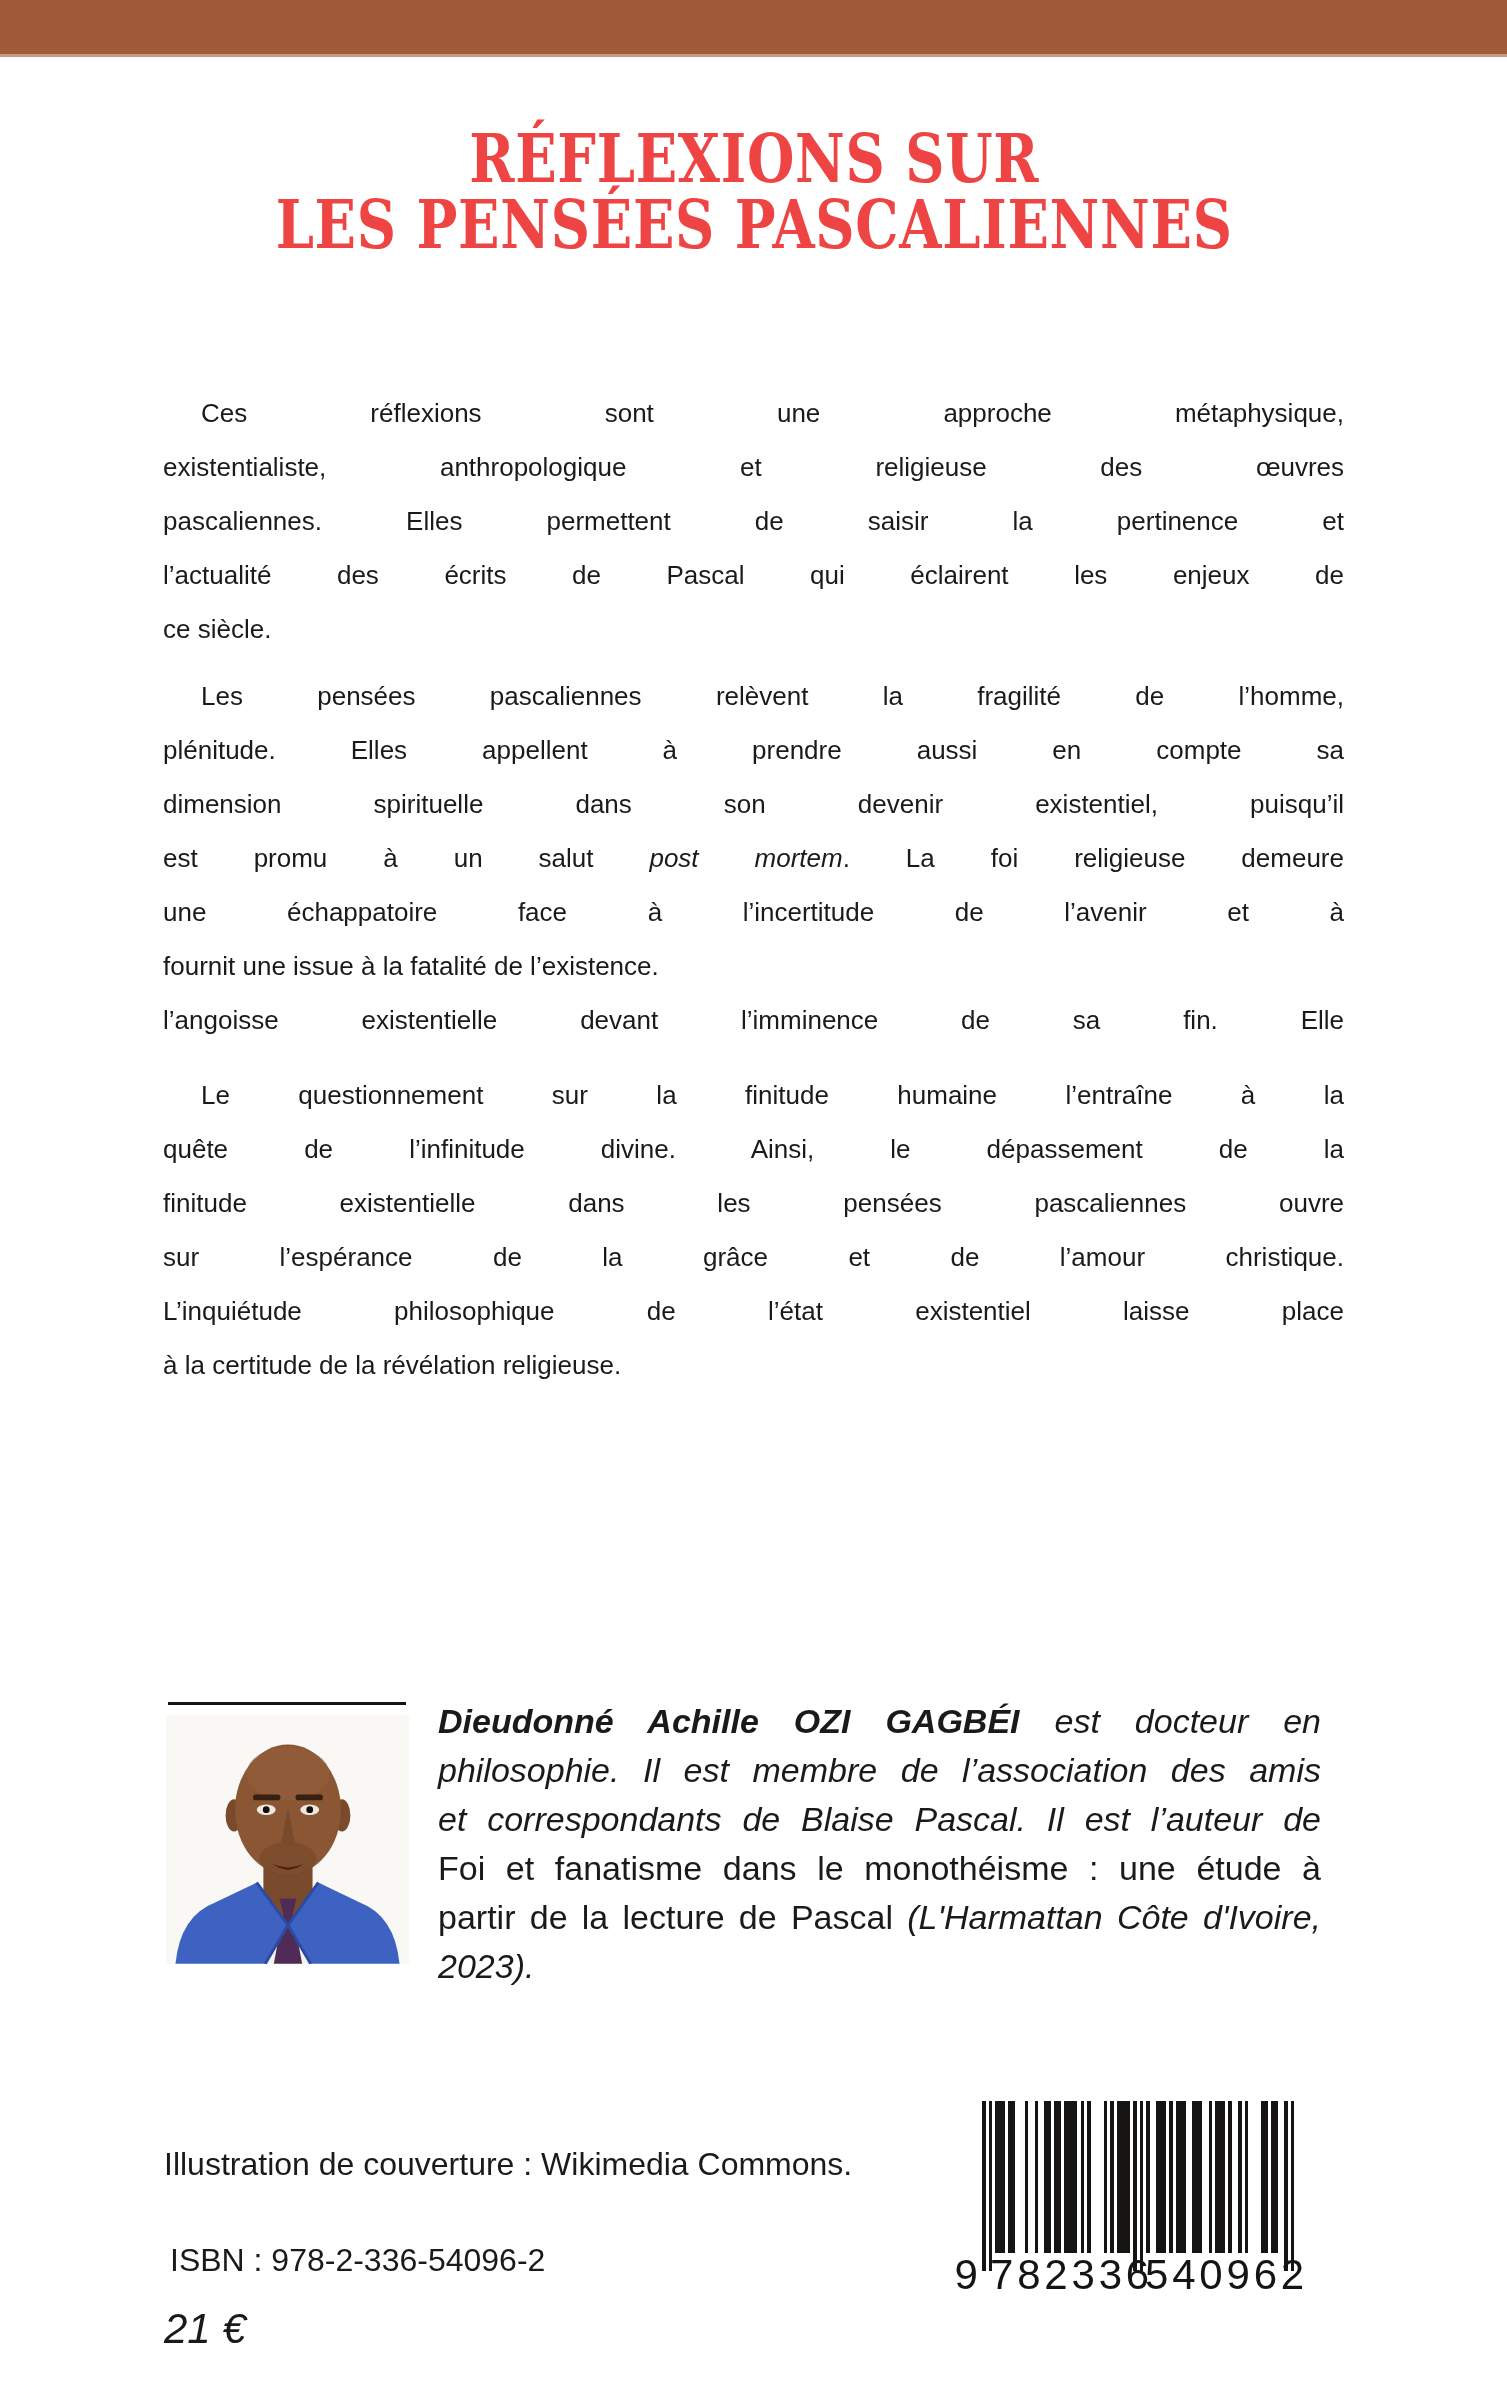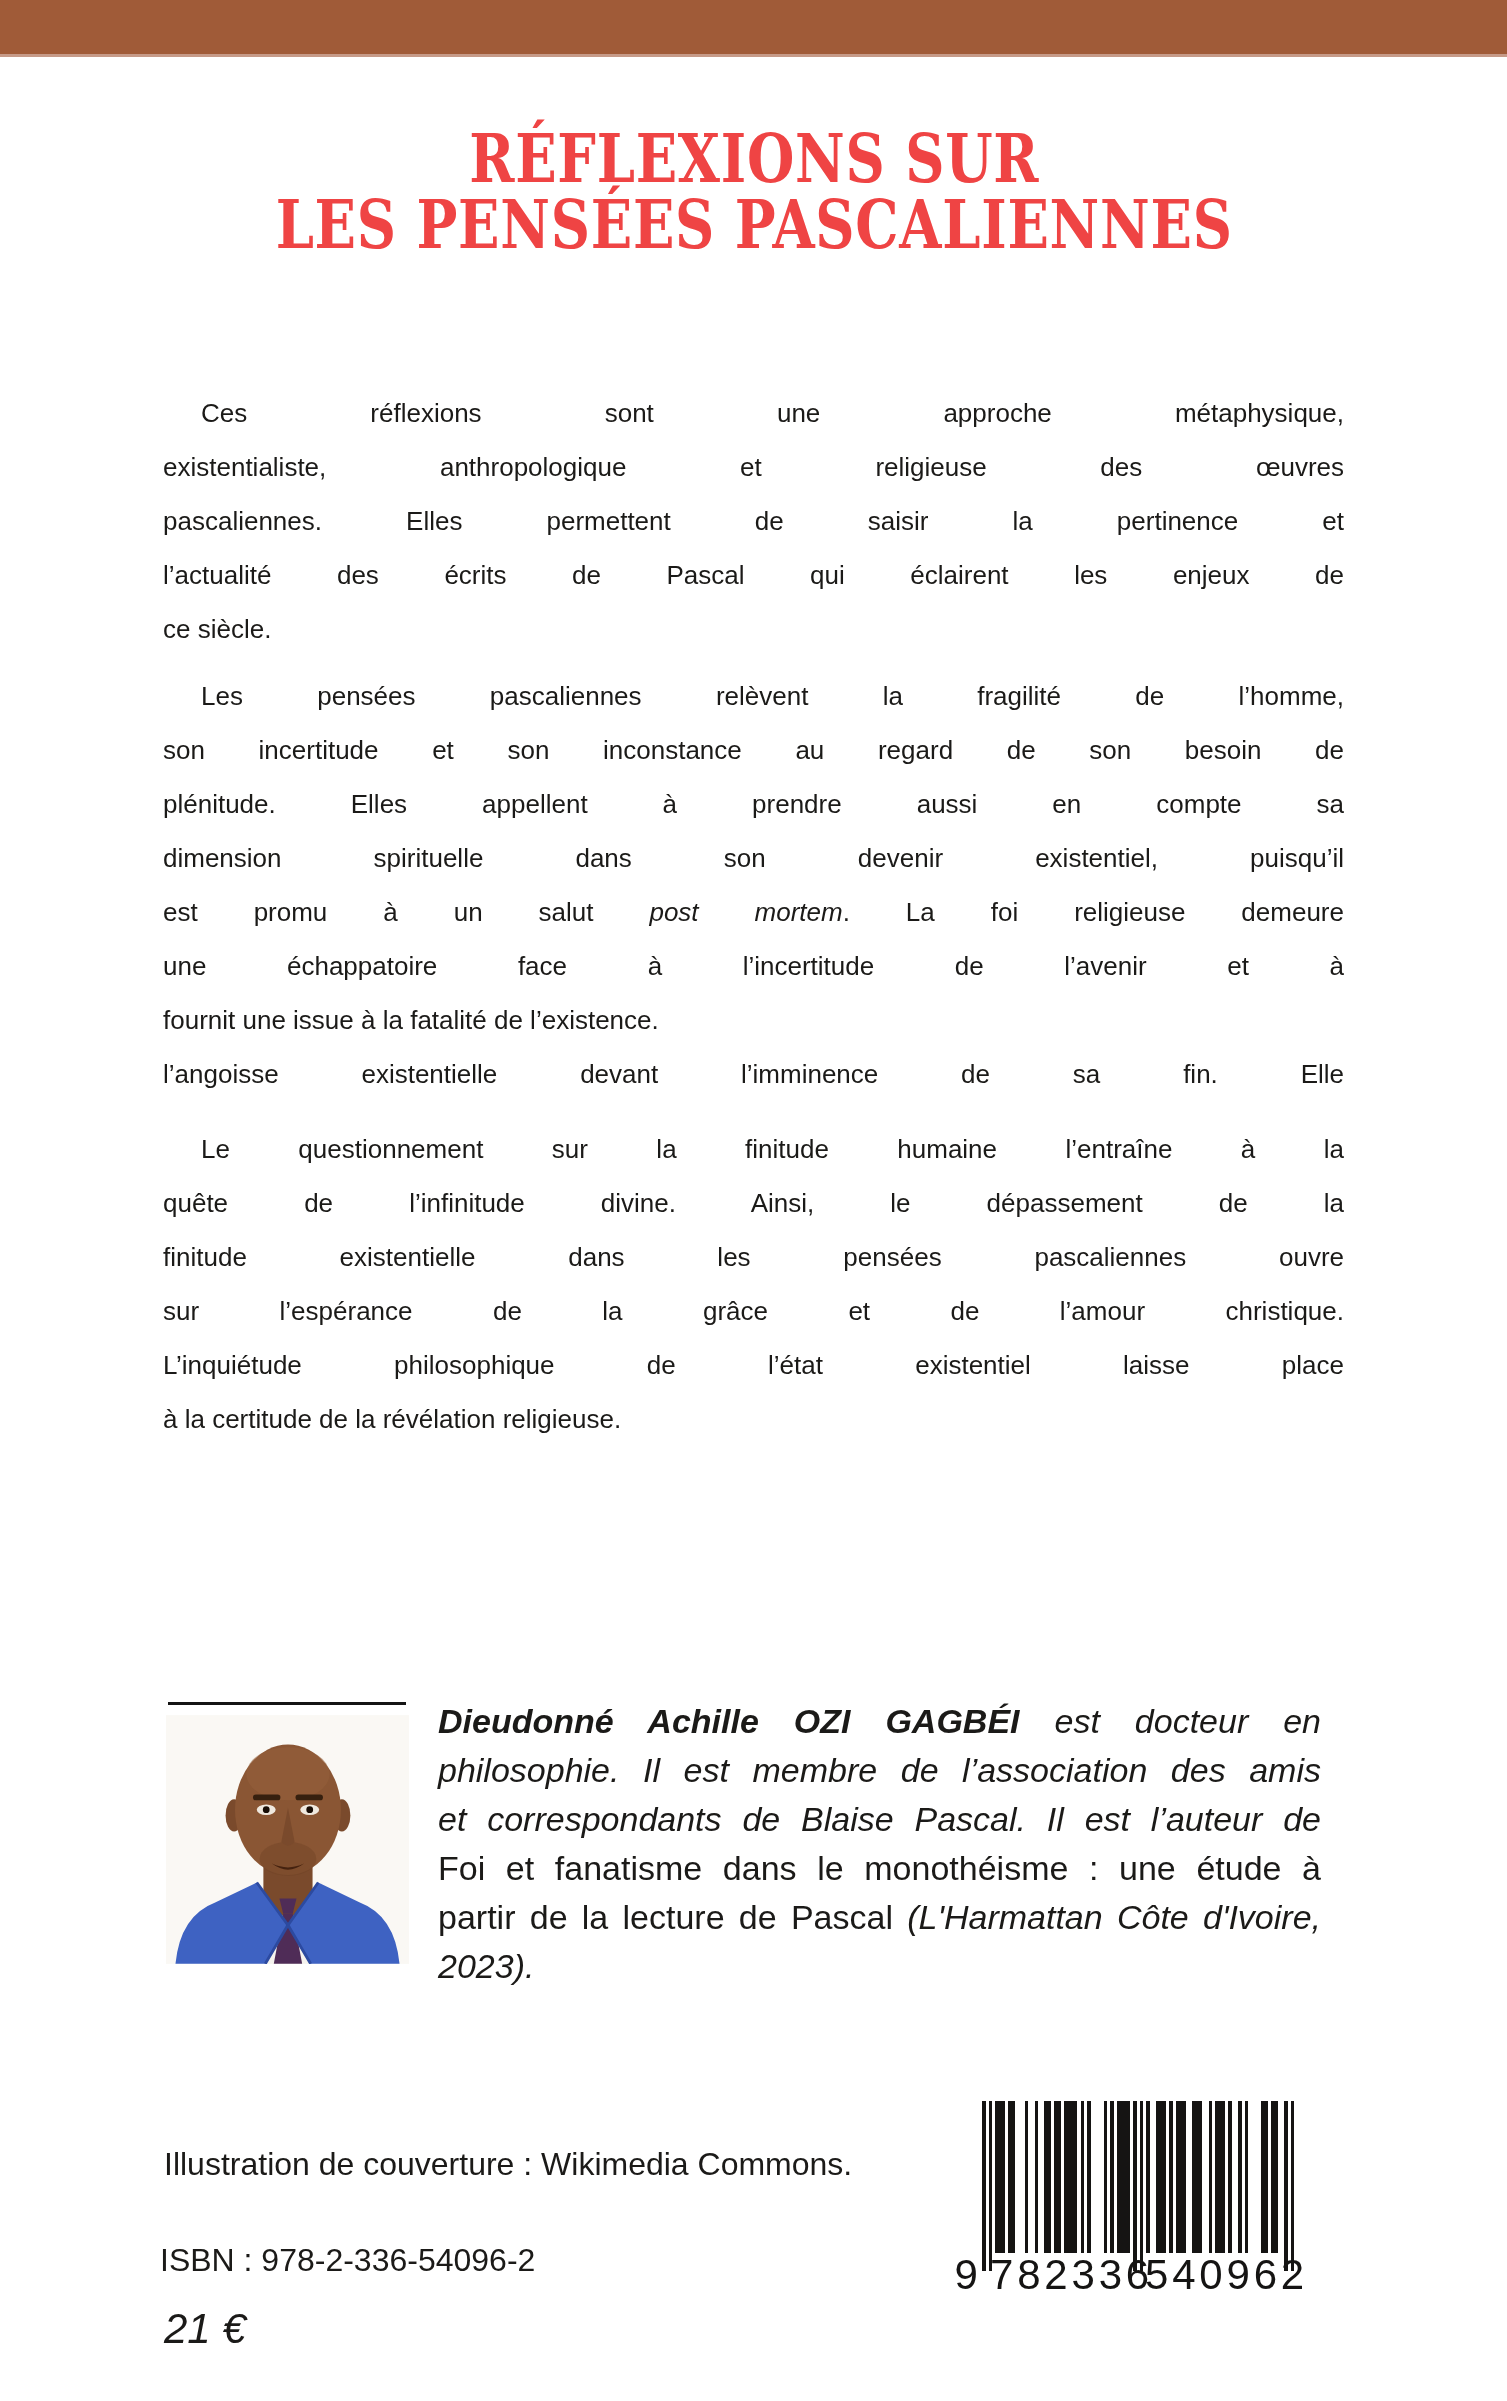--- a/index.html
+++ b/index.html
@@ -45,21 +45,21 @@
   .bio-rule{position:absolute;left:168px;top:1702px;width:238px;height:2.8px;background:#141414;}
   .photo{position:absolute;left:166px;top:1715px;width:243px;height:249px;}
   .photo svg{display:block;width:100%;height:100%;}
   .bio{
     position:absolute;left:438px;top:1697px;width:883px;
     font-size:34px;line-height:49px;
   }
   .bio .tline{min-height:49px;font-style:italic;}
   
   .credit{position:absolute;left:164px;top:2143px;font-size:32px;line-height:42px;}
-  .isbn{position:absolute;left:160px;top:2239px;font-size:32px;line-height:42px;}
+  .isbn{position:absolute;left:170px;top:2239px;font-size:32px;line-height:42px;}
   .price{position:absolute;left:164px;top:2302px;font-size:42px;line-height:53px;font-style:italic;}
   
   .barcode{position:absolute;left:954px;top:2101px;width:360px;height:201px;}
   .barcode svg{position:absolute;left:28px;top:0;width:312px;height:170px;shape-rendering:crispEdges;}
   .bc-num{
     position:absolute;top:150px;height:47px;
     font-size:42px;line-height:47px;color:#151413;
     font-family:"Liberation Sans",sans-serif;
     text-align:center;letter-spacing:3.8px;white-space:nowrap;
   }
@@ -82,21 +82,20 @@
   <div class="synopsis">
     <div class="para p1">
         <div class="tline just">Ces réflexions sont une approche métaphysique,</div>
         <div class="tline just">existentialiste, anthropologique et religieuse des œuvres</div>
         <div class="tline just">pascaliennes. Elles permettent de saisir la pertinence et</div>
         <div class="tline just">l’actualité des écrits de Pascal qui éclairent les enjeux de</div>
         <div class="tline">ce siècle.</div>
       </div>
     <div class="para p2">
         <div class="tline just">Les pensées pascaliennes relèvent la fragilité de l’homme,</div>
-        <div class="tline just">son incertitude et son inconstance au regard de son besoin de</div>
         <div class="tline just">plénitude. Elles appellent à prendre aussi en compte sa</div>
         <div class="tline just">dimension spirituelle dans son devenir existentiel, puisqu’il</div>
         <div class="tline just"><span class="s-r">est promu à un salut </span><span class="s-i">post mortem</span><span class="s-r">. La foi religieuse demeure</span></div>
         <div class="tline just">une échappatoire face à l’incertitude de l’avenir et à</div>
         <div class="tline">fournit une issue à la fatalité de l’existence.</div>
         <div class="tline just">l’angoisse existentielle devant l’imminence de sa fin. Elle</div>
       </div>
     <div class="para p3">
         <div class="tline just">Le questionnement sur la finitude humaine l’entraîne à la</div>
         <div class="tline just">quête de l’infinitude divine. Ainsi, le dépassement de la</div>

